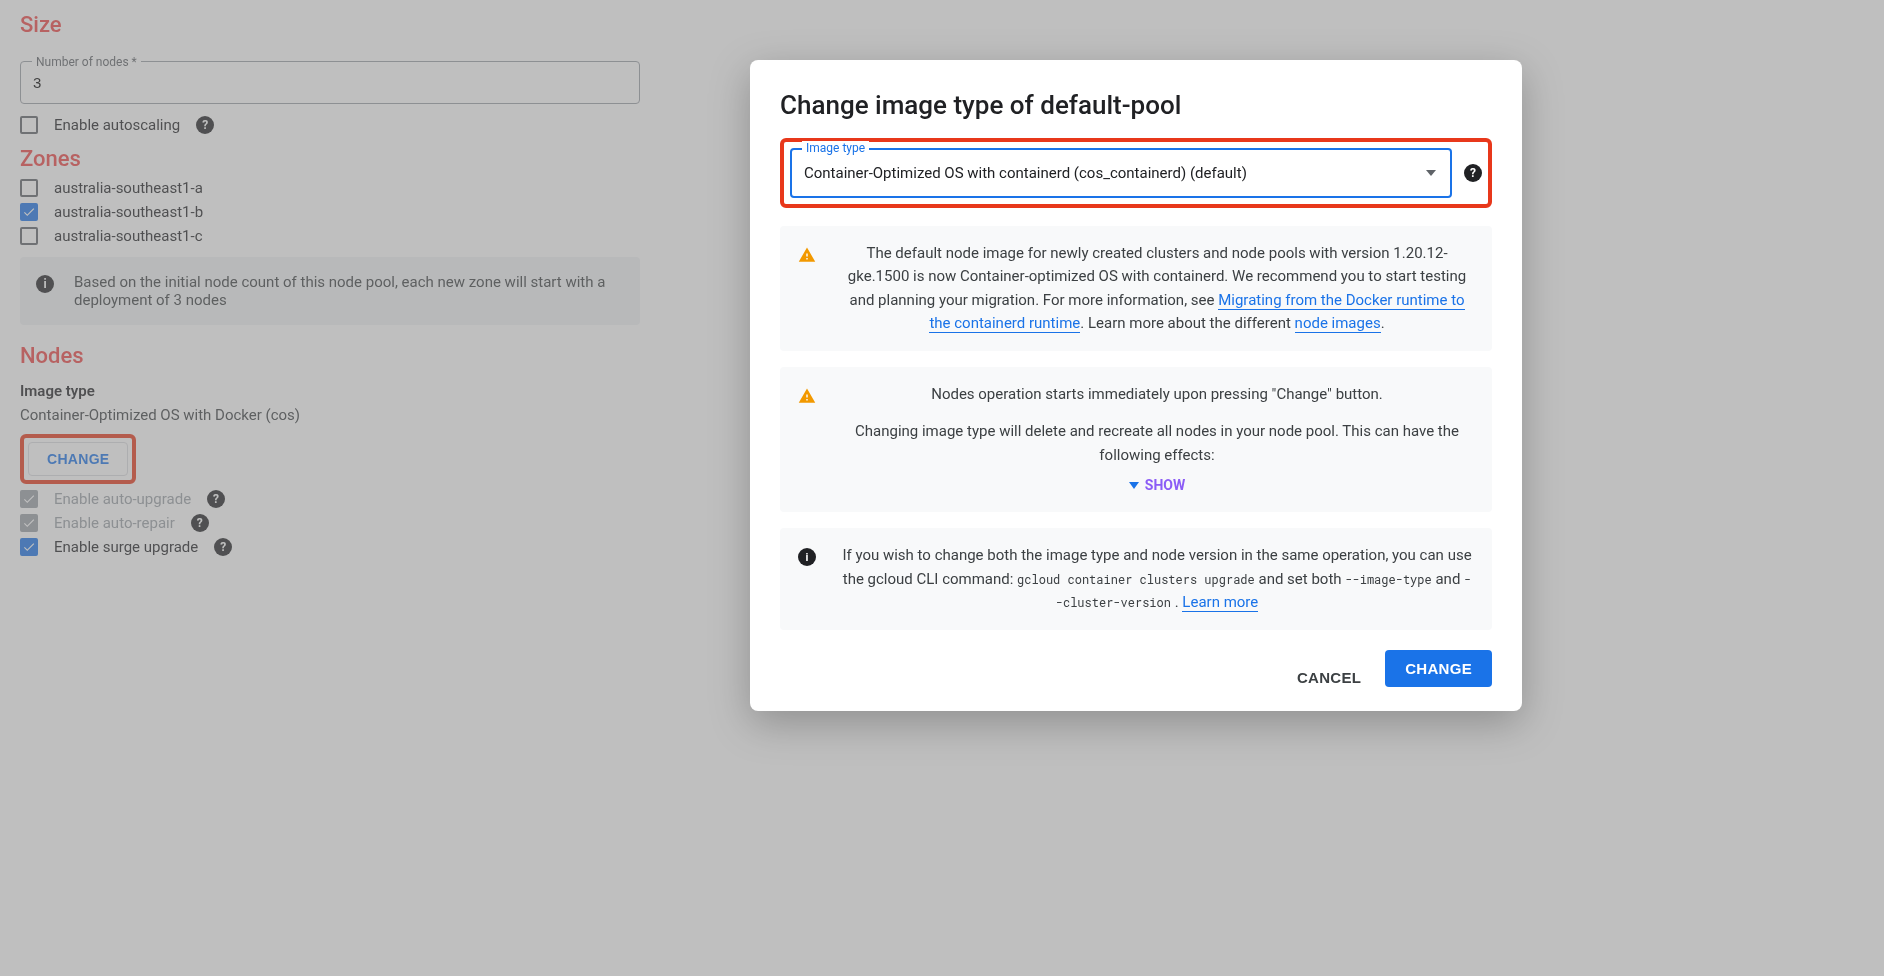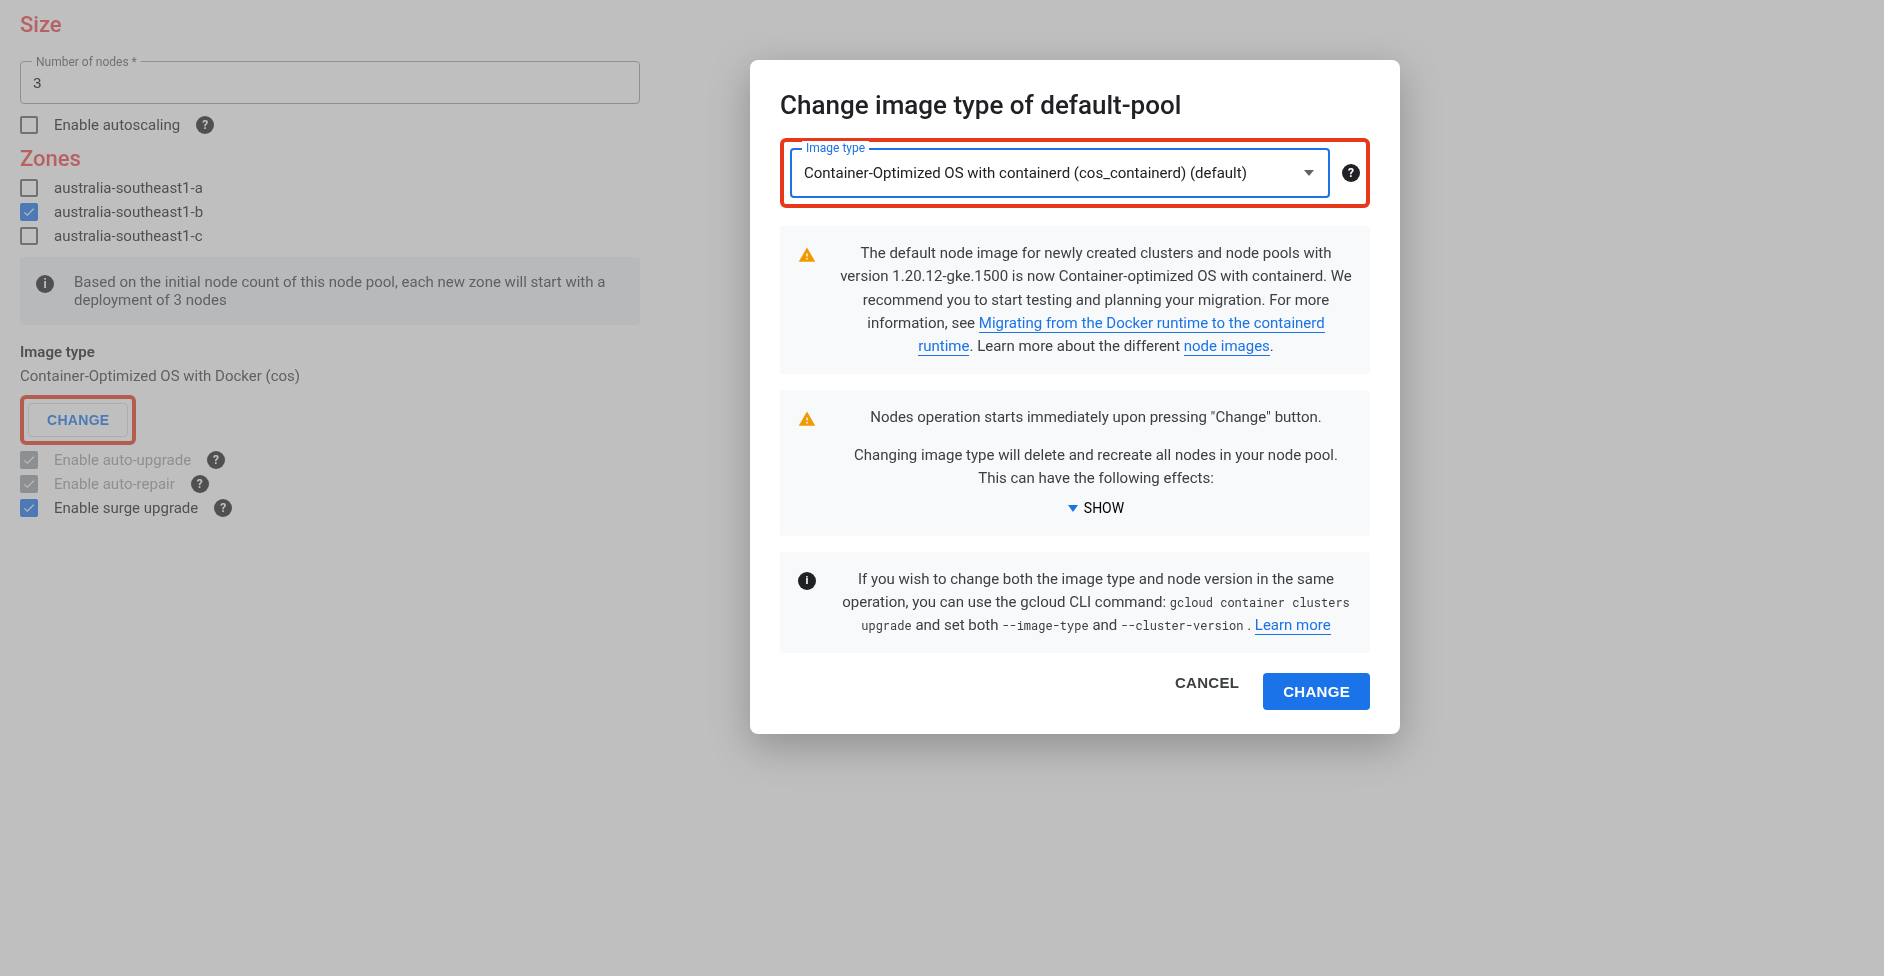--- a/index.html
+++ b/index.html
@@ -71,21 +71,21 @@
     font-weight:600; letter-spacing:.3px; font-size:14px;
     padding:8px 18px; border-radius:4px; cursor:pointer;
   }
   .highlight-red-block {
     border:4px solid #e8381b; border-radius:6px; padding:4px; display:inline-block;
   }
 
   
   .dialog {
     position:fixed; top:60px; left:750px;
-    width:650px; background:#fff; border-radius:8px;
+    width:772px; background:#fff; border-radius:8px;
     box-shadow:0 12px 40px rgba(0,0,0,.25);
     z-index:50; padding:30px 30px 24px 30px;
   }
   .dialog h1 {
     font-size:26px; font-weight:500; margin:0 0 18px 0; color:#202124;
   }
   .select-highlight {
     border:4px solid #e8381b; border-radius:6px; padding:6px;
     margin-bottom:18px;
   }
@@ -115,32 +115,32 @@
   }
   .warn-tri { width:18px; flex:none; margin-top:4px; }
   .warn-tri svg { width:18px; height:18px; fill:#f29900; }
   .info-sm {
     width:18px;height:18px;border-radius:50%;background:#202124;color:#fff;
     display:flex;align-items:center;justify-content:center;font-size:11px;font-weight:700;flex:none;margin-top:4px;
   }
   a.lk { color:#1a73e8; text-decoration:none; border-bottom:1px solid #1a73e8; }
   .show-toggle {
     display:inline-flex; align-items:center; gap:6px;
-    color:#000000; font-weight:400; font-size:14px; cursor:pointer;
+    color:#8b5cf6; font-weight:700; font-size:14px; cursor:pointer;
     margin-top:8px;
   }
   .show-toggle .chev {
     width:0;height:0;border-left:5px solid transparent;border-right:5px solid transparent;border-top:7px solid #1a73e8;
   }
   code.mono {
     font-family: ui-monospace, "Roboto Mono", Menlo, Consolas, monospace;
     font-size:12px;
   }
   .dialog-actions {
-    display:flex; justify-content:flex-end; gap:18px; margin-top:20px; align-items:flex-start;
+    display:flex; justify-content:flex-end; gap:18px; margin-top:20px; align-items:flex-end;
   }
   .btn-text {
     background:none;border:none;color:#3c4043;font-weight:600;font-size:15px;
     letter-spacing:.3px;cursor:pointer;
   }
   .btn-primary {
     background:#1a73e8;color:#fff;border:none;border-radius:4px;
     padding:10px 20px;font-weight:600;font-size:15px;letter-spacing:.3px;cursor:pointer;
   }
 </style>
@@ -178,20 +178,21 @@
   <div class="chk-row">
     <span class="chk-box"></span>
     <span>australia-southeast1-c</span>
   </div>
 
   <div class="info-box">
     <span class="icirc">i</span>
     <span>Based on the initial node count of this node pool, each new zone will start with a deployment of 3 nodes</span>
   </div>
 
+  <h2 class="sect">Nodes</h2>
 
   <div class="sublabel">Image type</div>
   <div class="plain-val">Container-Optimized OS with Docker (cos)</div>
 
   <span class="highlight-red-block">
     <button class="btn-outline">CHANGE</button>
   </span>
 
 
   <div class="chk-row">

